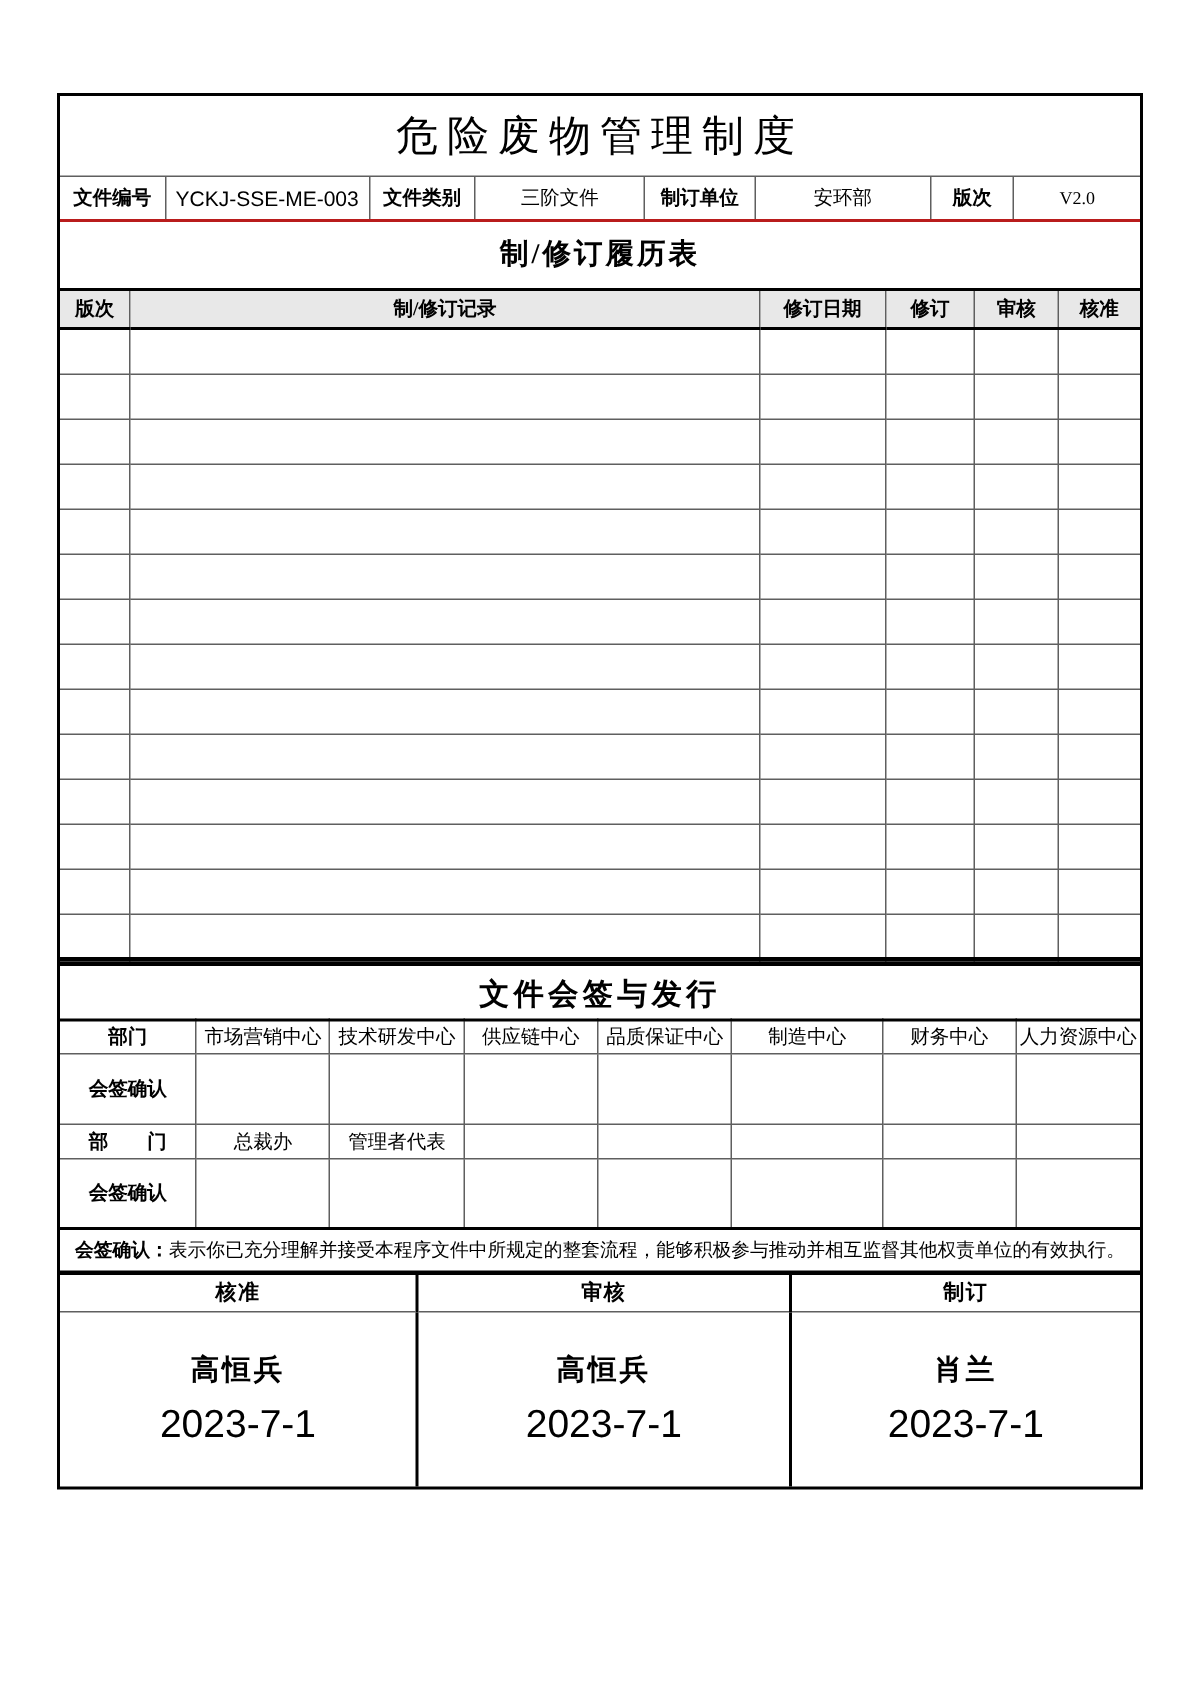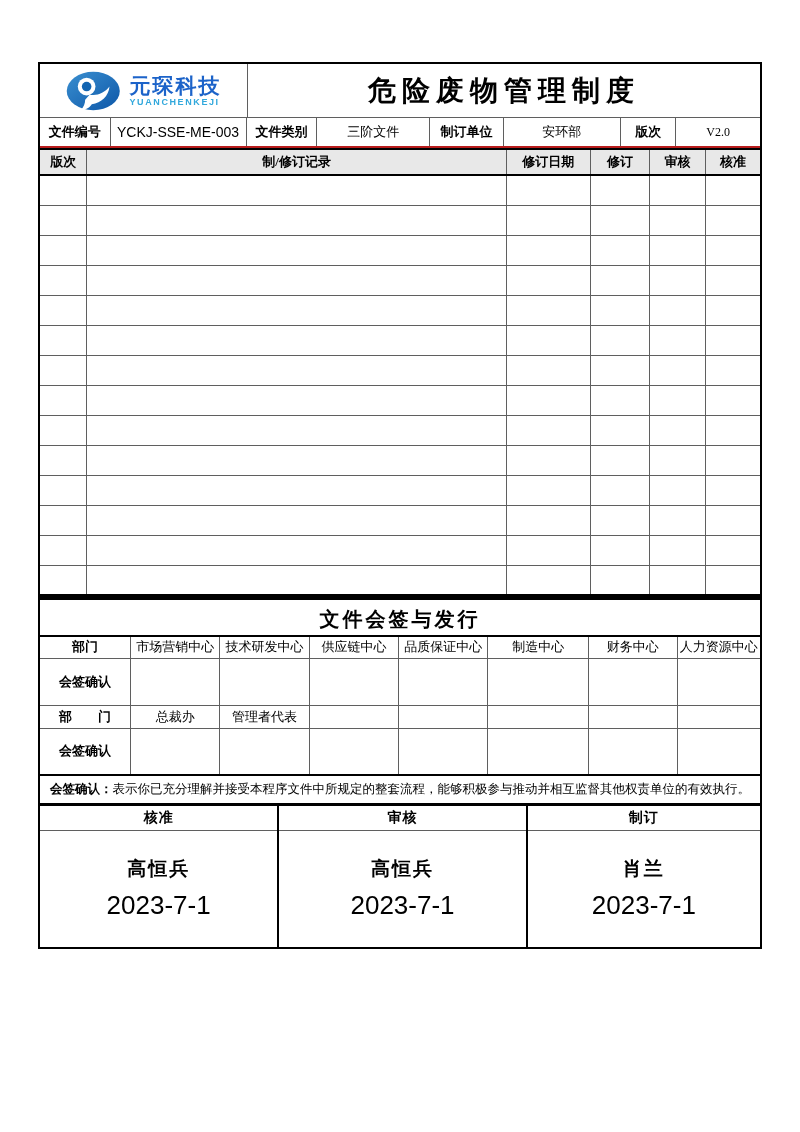--- a/index.html
+++ b/index.html
@@ -21,21 +21,21 @@
     border:2px solid #000;background:#fff;
   }
 
   
   .hdr-row{height:54px;display:flex;border-bottom:1px solid var(--thin);}
   .logo-cell{width:208px;border-right:1px solid var(--thin);display:flex;align-items:center;justify-content:center;gap:8px;}
   .logo-mark svg{display:block;}
   .brand{display:flex;flex-direction:column;line-height:1;}
   .brand-cn{font-family:"Liberation Sans","DejaVu Sans",sans-serif;font-weight:bold;font-size:21px;letter-spacing:2px;color:var(--brand-blue);}
   .brand-en{font-family:"Liberation Sans","DejaVu Sans",sans-serif;font-weight:bold;font-size:9px;letter-spacing:1.6px;color:var(--brand-light-blue);margin-top:2px;}
-  .title-cell{flex:1;display:flex;align-items:center;justify-content:center;font-size:28px;font-weight:bold;letter-spacing:6px;}
+  .title-cell{flex:1;display:flex;align-items:center;justify-content:center;font-size:28px;font-weight:normal;letter-spacing:6px;}
 
   
   .info-row{height:30px;display:flex;border-bottom:2px solid #b91c1c;font-size:13px;align-items:stretch;}
   .info-row>div{display:flex;align-items:center;justify-content:center;border-right:1px solid var(--thin);overflow:hidden;white-space:nowrap;}
   .info-row>div:last-child{border-right:none;}
   .info-lbl{font-weight:bold;}
   .c1{width:9.8%}.c2{width:18.9%;font-family:"Liberation Sans","DejaVu Sans",sans-serif;font-size:14px;}
   .c3{width:9.8%}.c4{width:15.7%}.c5{width:10.2%}.c6{width:16.3%}
   .c7{width:7.7%;font-weight:bold;}.c8{width:11.6%;font-family:Liberation Serif, serif;font-size:12px;}
 
@@ -77,54 +77,35 @@
   .ap-table th:last-child,.ap-table td:last-child{border-right:none;}
   .ap-name{font-size:19px;font-weight:600;letter-spacing:2px;}
   .ap-date{font-family:"Liberation Sans","DejaVu Sans",sans-serif;font-size:26px;margin-top:8px;}
 </style>
 </head>
 <body>
 
 <div class="doc">
 
   <div class="hdr-row">
-    <div class="logo-cell">
-      <span class="logo-mark">
-        <svg width="56" height="40" viewBox="0 0 76 54">
-          <defs>
-            <linearGradient id="lg" x1="0" y1="0" x2="1" y2="1">
-              <stop offset="0" stop-color="#3a8fd0"></stop>
-              <stop offset="1" stop-color="#0d57a8"></stop>
-            </linearGradient>
-          </defs>
-          <ellipse cx="37" cy="27" rx="36" ry="26" fill="url(#lg)"></ellipse>
-          <circle cx="28" cy="21" r="12" fill="#ffffff"></circle>
-          <circle cx="28" cy="21" r="6.5" fill="#1264b1"></circle>
-          <path d="M32 32 C42 34 52 30 59 21 C58 34 48 43 35 45 C32 50 26 53 20 53 C24 49 26 44 26 39 Z" fill="#ffffff"></path>
-        </svg>
-      </span>
-      <span class="brand">
-        <span class="brand-cn">元琛科技</span>
-        <span class="brand-en">YUANCHENKEJI</span>
-      </span>
-    </div>
     <div class="title-cell">危险废物管理制度</div>
   </div>
 
   <div class="info-row">
     <div class="c1 info-lbl">文件编号</div>
     <div class="c2">YCKJ-SSE-ME-003</div>
     <div class="c3 info-lbl">文件类别</div>
     <div class="c4">三阶文件</div>
     <div class="c5 info-lbl">制订单位</div>
     <div class="c6">安环部</div>
     <div class="c7">版次</div>
     <div class="c8">V2.0</div>
   </div>
 
+  <div class="rev-title">制/修订履历表</div>
 
   <table class="rev-table">
     <colgroup>
       <col style="width:6.5%">
         <col style="width:58.3%">
         <col style="width:11.6%">
       <col style="width:8.3%">
         <col style="width:7.7%">
         <col style="width:7.6%">
     </colgroup>

